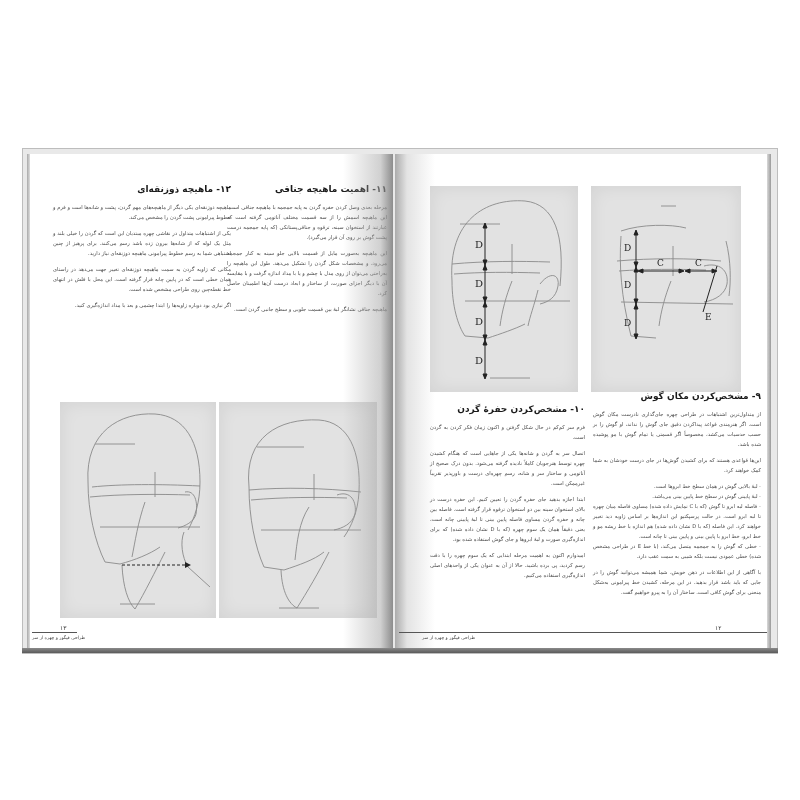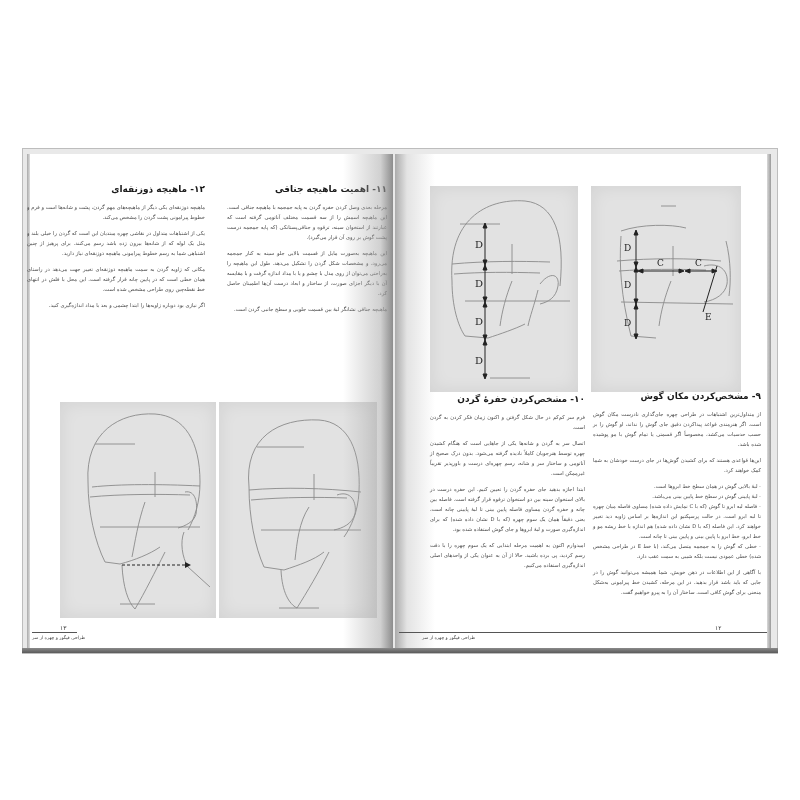--- a/index.html
+++ b/index.html
@@ -32,21 +32,21 @@
 <div class="page left">
   <div class="page-edge-left"></div>
 
   <div class="col" style="left:200px;top:30px;width:160px;">
     <div class="heading">۱۱- اهمیت ماهیچه جناقی</div>
     <p class="para">مرحله بعدی وصل کردن حفره گردن به پایه جمجمه با ماهیچه جناقی است. این ماهیچه اسمش را از سه قسمت مختلف آناتومی گرفته است که عبارتند از استخوان سینه، ترقوه و جناقی‌پستانکی (که پایه جمجمه درست پشت گوش بر روی آن قرار می‌گیرد).</p>
     <p class="para">این ماهیچه به‌صورت مایل از قسمت بالایی جلو سینه به کنار جمجمه می‌رود، و مشخصات شکل گردن را تشکیل می‌دهد. طول این ماهیچه را به‌راحتی می‌توان از روی مدل با چشم و یا با مداد اندازه گرفت و با مقایسه آن با دیگر اجزای صورت، از ساختار و ابعاد درست آن‌ها اطمینان حاصل کرد.</p>
     <p class="para">ماهیچه جناقی نشانگر لبهٔ بین قسمت جلویی و سطح جانبی گردن است.</p>
   </div>
 
-  <div class="col" style="left:0;top:30px;width:178px;">
+  <div class="col" style="left:26px;top:30px;width:178px;">
     <div class="heading">۱۲- ماهیچه ذوزنقه‌ای</div>
     <p class="para">ماهیچه ذوزنقه‌ای یکی دیگر از ماهیچه‌های مهم گردن، پشت و شانه‌ها است و فرم و خطوط پیرامونی پشت گردن را مشخص می‌کند.</p>
     <p class="para">یکی از اشتباهات متداول در نقاشی چهره مبتدیان این است که گردن را خیلی بلند و مثل یک لوله که از شانه‌ها بیرون زده باشد رسم می‌کنند. برای پرهیز از چنین اشتباهی شما به رسم خطوط پیرامونی ماهیچه ذوزنقه‌ای نیاز دارید.</p>
     <p class="para">مکانی که زاویه گردن به سمت ماهیچه ذوزنقه‌ای تغییر جهت می‌دهد در راستای همان خطی است که در پایین چانه قرار گرفته است. این محل با فلش در انتهای خط نقطه‌چین روی طراحی مشخص شده است.</p>
     <p class="para">اگر نیازی بود دوباره زاویه‌ها را ابتدا چشمی و بعد با مداد اندازه‌گیری کنید.</p>
   </div>
 
   <div class="figure" style="left:33px;top:248px;width:156px;height:216px;" title="طرح سر با فلش نقطه‌چین زیر چانه">
     <svg viewBox="0 0 156 216">
       <g fill="none" stroke="#8a8a8a" stroke-width="0.9">
@@ -171,21 +171,21 @@
         <text x="33" y="65">D</text>
         <text x="33" y="102">D</text>
         <text x="33" y="140">D</text>
         <text x="66" y="80">C</text>
         <text x="104" y="80">C</text>
         <text x="114" y="134">E</text>
       </g>
     </svg>
   </div>
 
-  <div class="col" style="left:35px;top:240px;width:155px;">
+  <div class="col" style="left:35px;top:250px;width:155px;">
     <div class="heading">۱۰- مشخص‌کردن حفرهٔ گردن</div>
     <p class="para">فرم سر کم‌کم در حال شکل گرفتن و اکنون زمان فکر کردن به گردن است.</p>
     <p class="para">اتصال سر به گردن و شانه‌ها یکی از جاهایی است که هنگام کشیدن چهره توسط هنرجویان کاملاً نادیده گرفته می‌شود. بدون درک صحیح از آناتومی و ساختار سر و شانه، رسم چهره‌ای درست و باورپذیر تقریباً غیرممکن است.</p>
     <p class="para">ابتدا اجازه بدهید جای حفره گردن را تعیین کنیم. این حفره درست در بالای استخوان سینه بین دو استخوان ترقوه قرار گرفته است. فاصله بین چانه و حفره گردن مساوی فاصله پایین بینی تا لبهٔ پایینی چانه است، یعنی دقیقاً همان یک سوم چهره (که با D نشان داده شده) که برای اندازه‌گیری صورت و لبهٔ ابروها و جای گوش استفاده شده بود.</p>
     <p class="para">امیدوارم اکنون به اهمیت مرحله ابتدایی که یک سوم چهره را با دقت رسم کردید، پی برده باشید. حالا از آن به عنوان یکی از واحدهای اصلی اندازه‌گیری استفاده می‌کنیم.</p>
   </div>
 
   <div class="col" style="left:198px;top:237px;width:168px;">
     <div class="heading">۹- مشخص‌کردن مکان گوش</div>
     <p class="para">از متداول‌ترین اشتباهات در طراحی چهره جای‌گذاری نادرست مکان گوش است. اگر هنرمندی قواعد پیداکردن دقیق جای گوش را نداند، او گوش را بر حسب حدسیات می‌کشد، مخصوصاً اگر قسمتی یا تمام گوش با مو پوشیده شده باشد.</p>

